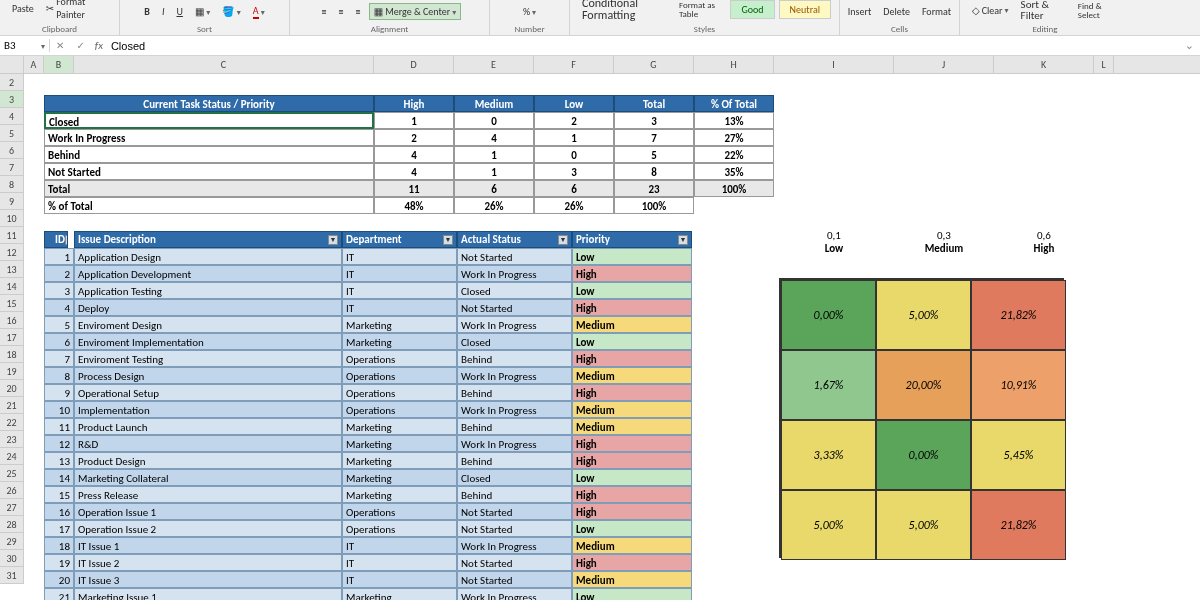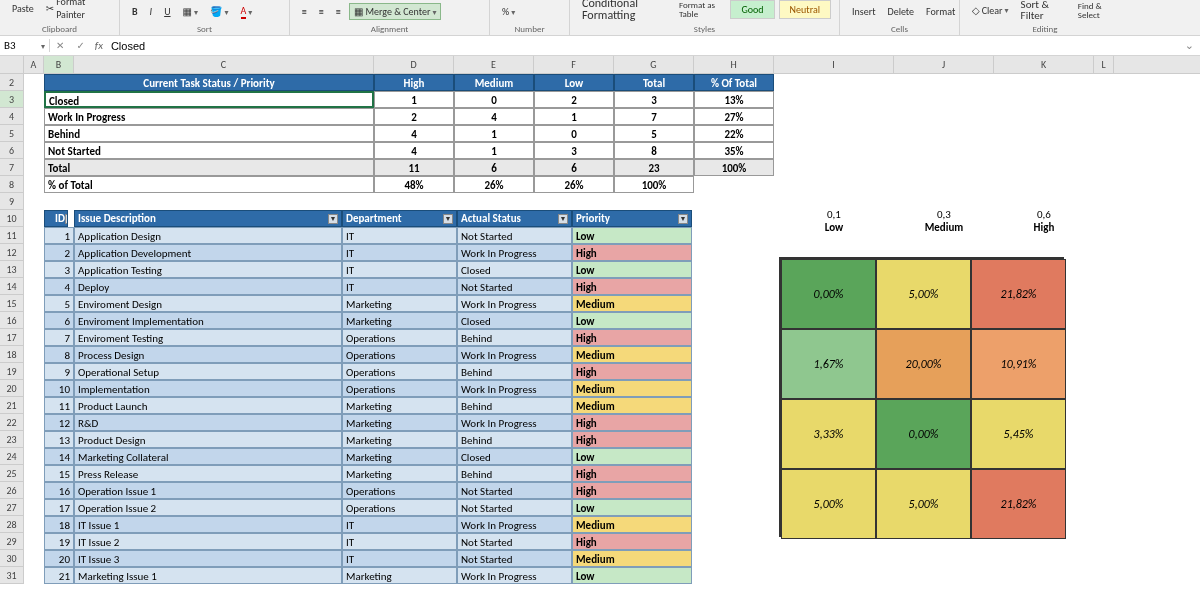--- a/index.html
+++ b/index.html
@@ -1,20 +1,20 @@
 <!DOCTYPE html>
 <html><head>
 <meta charset="utf-8">
 <style>
   * { box-sizing: border-box; margin: 0; padding: 0; }
   body { font-family: Calibri, Arial, sans-serif; font-size: 11px; background: #fff; overflow: hidden; }
   
   
   .ribbon { background: #f1f1f1; border-bottom: 1px solid #d4d4d4; height: 36px; display: flex; align-items: stretch; }
-  .ribbon-group { border-right: 1px solid #d4d4d4; padding: 0 8px; display: flex; flex-direction: column; justify-content: flex-end; position: relative; }
+  .ribbon-group { border-right: 1px solid #d4d4d4; padding: 0 8px; display: flex; flex-direction: column; justify-content: flex-end; position: relative; align-items: center; }
   .ribbon-group-label { font-size: 9px; color: #666; text-align: center; padding-bottom: 1px; }
   .ribbon-items { display: flex; gap: 4px; align-items: center; flex: 1; }
   .ribbon-btn { display: flex; align-items: center; gap: 2px; padding: 2px 4px; font-size: 10px; color: #333; cursor: pointer; }
   .dd { font-size: 8px; color: #666; }
   .style-box { border: 1px solid #ccc; padding: 2px 10px; font-size: 10px; }
   .style-good { background: #c6efce; color: #006100; }
   .style-neutral { background: #fef9c3; color: #9c5700; }
   
   
   .formula-row { display: flex; align-items: center; height: 20px; border-bottom: 1px solid #d4d4d4; background: #fff; }
@@ -27,21 +27,21 @@
   
   .grid-wrap { position: relative; overflow: hidden; height: 544px; }
   .col-headers { display: flex; background: #e6e6e6; height: 18px; border-bottom: 1px solid #ccc; }
   .rowhead-corner { width: 24px; background: #e6e6e6; border-right: 1px solid #ccc; border-bottom: 1px solid #ccc; }
   .col-h { border-right: 1px solid #ccc; text-align: center; font-size: 10px; color: #444; line-height: 18px; background: #e6e6e6; }
   .col-h.sel { background: #d2e7d2; }
   .grid-body { display: flex; }
   .row-headers { width: 24px; background: #e6e6e6; }
   .row-h { height: 17px; border-bottom: 1px solid #ccc; border-right: 1px solid #ccc; text-align: center; font-size: 10px; color: #444; line-height: 17px; }
   .row-h.sel { background: #d2e7d2; }
-  .cells { position: relative; flex: 1; }
+  .cells { position: relative; flex: 1; margin-top: 21px; }
   .cell { position: absolute; height: 17px; border-right: 1px solid #e0e0e0; border-bottom: 1px solid #e0e0e0; padding: 0 3px; font-size: 11px; line-height: 17px; overflow: hidden; white-space: nowrap; }
   
   
   .sum-head { background: #2e6ba8; color: #fff; font-weight: bold; text-align: center; border: 1px solid #1a4d7a; }
   .sum-cell { border: 1px solid #999; background: #fff; }
   .sum-cell.b { font-weight: bold; }
   .sum-cell.c { text-align: center; }
   .sum-cell.total-row { background: #e8e8e8; font-weight: bold; }
   .sel-cell { border: 2px solid #217346 !important; z-index: 5; }
   

